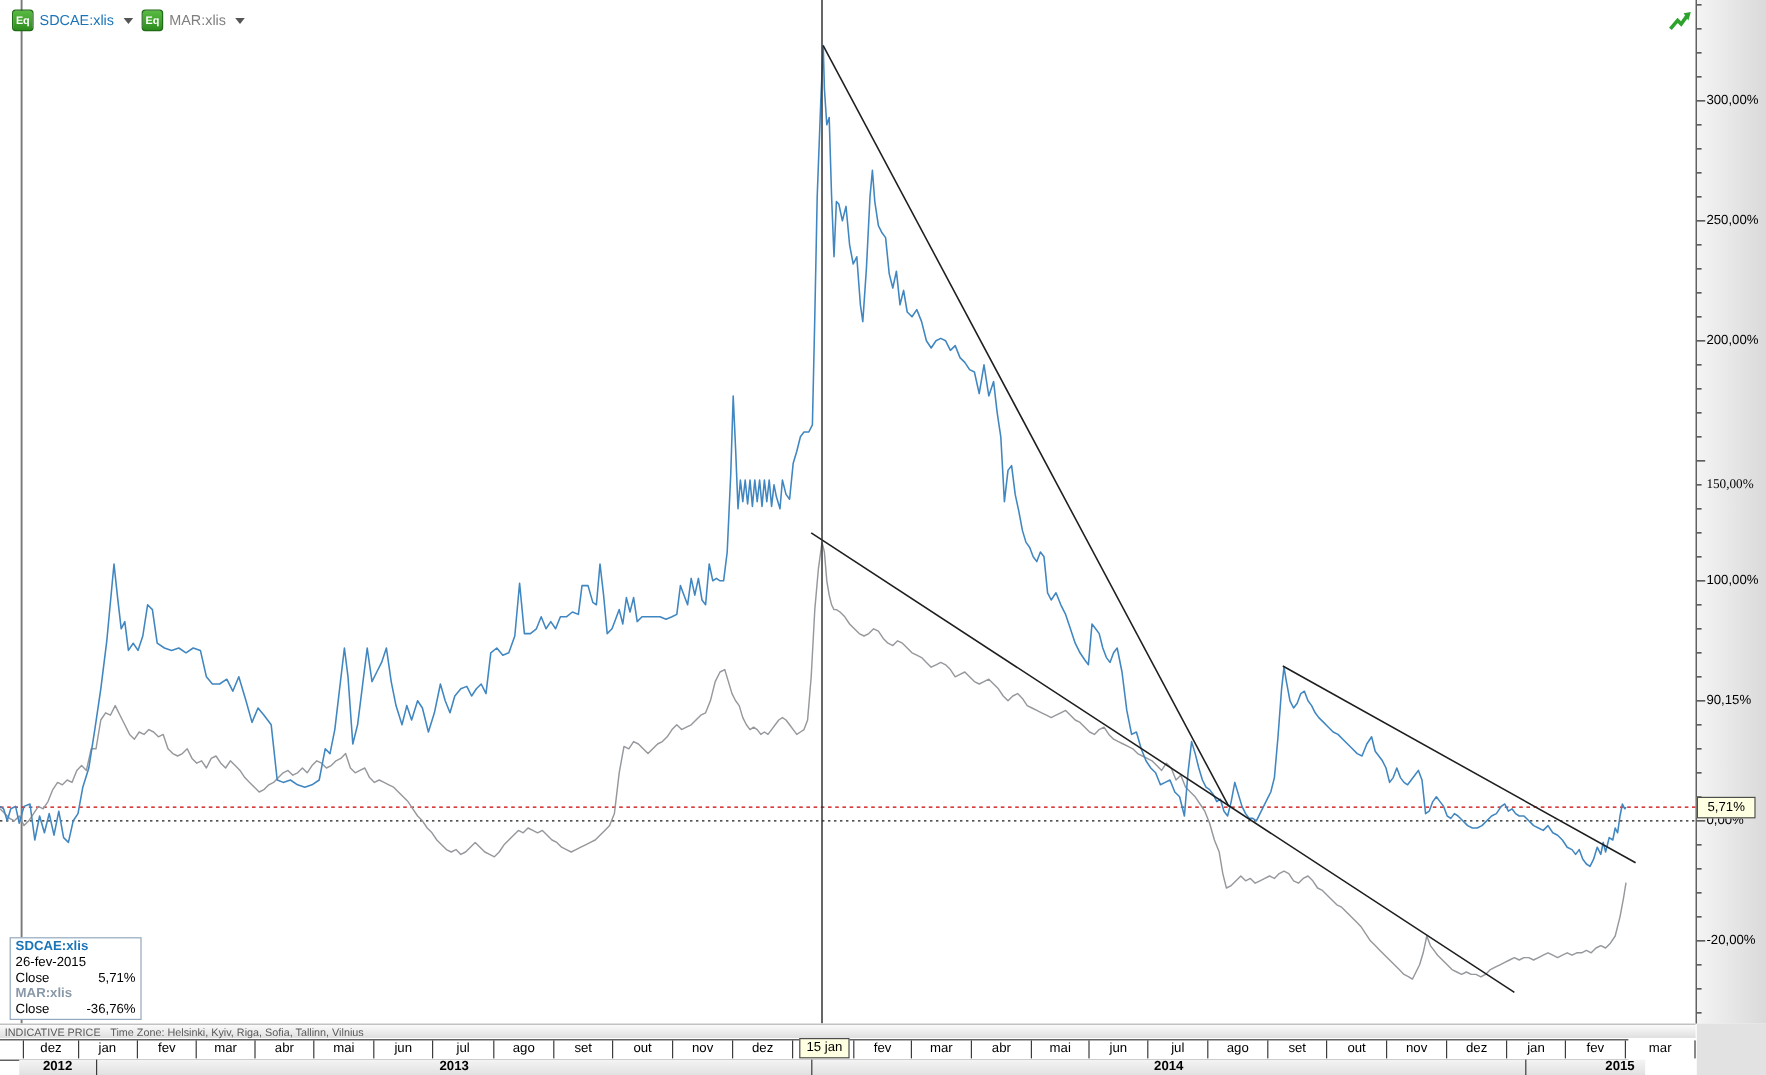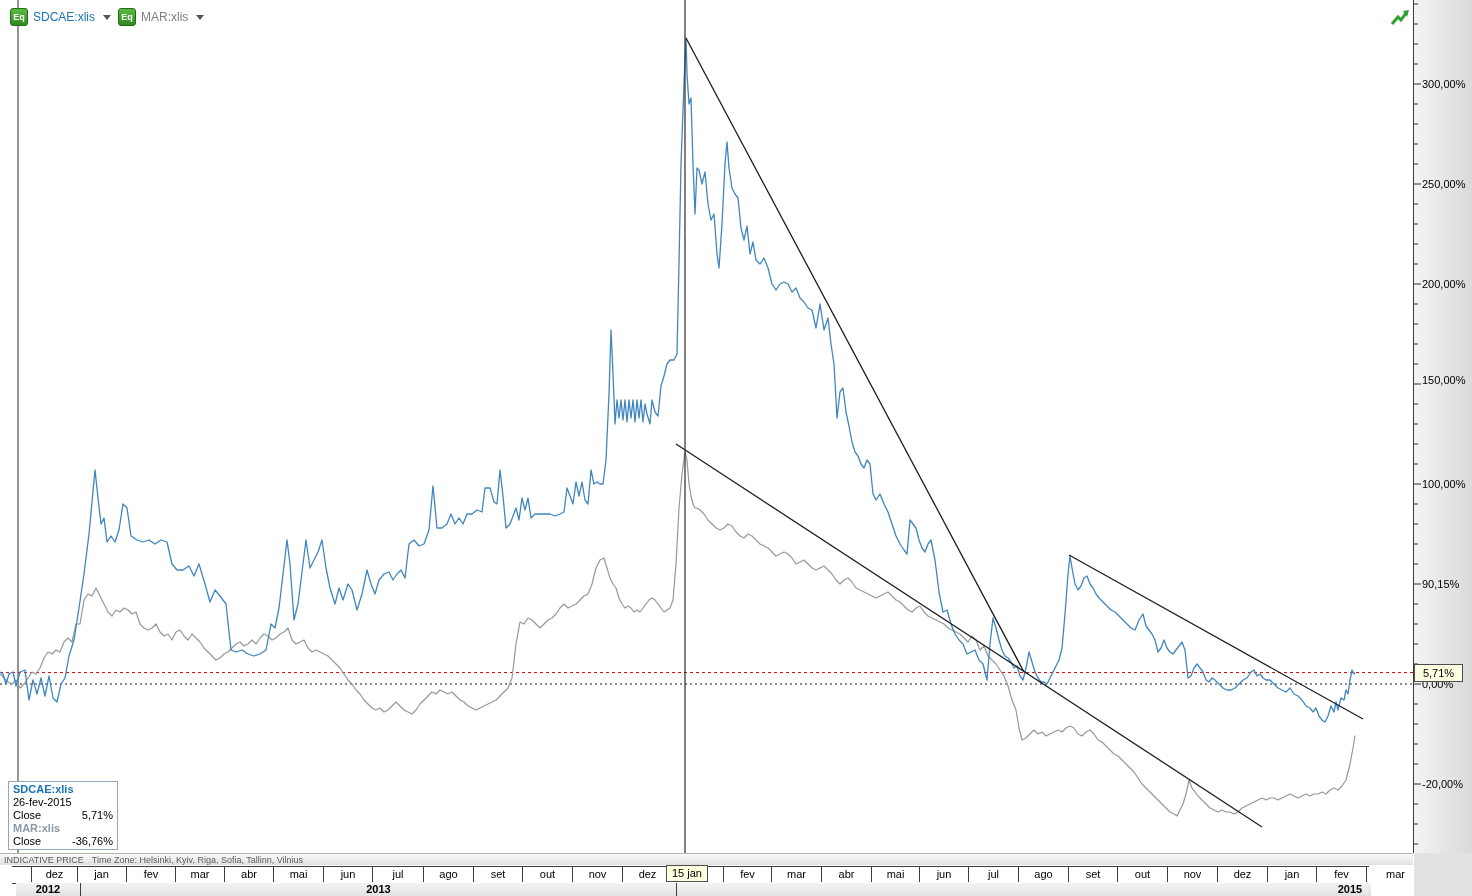--- a/index.html
+++ b/index.html
@@ -22,21 +22,21 @@
   .y-axis{position:absolute;left:1413px;top:0;width:59px;height:853px;
           background:linear-gradient(to right,#f4f4f4,#d9d9d9);border-left:1px solid #3c3c3c;}
   .y-label{position:absolute;left:8px;transform:translateY(-50%);font-size:11px;white-space:nowrap;}
   .price-marker{position:absolute;left:1414px;width:47px;height:16px;background:#ffffe1;
                 border:1px solid #4d4d4d;font-size:11px;line-height:16px;text-align:center;z-index:7;}
   
   .status-bar{position:absolute;left:0;top:853px;width:1413px;height:12px;
               background:linear-gradient(#fbfbfb,#dfdfdf);border-top:1px solid #b4b4b4;
               font-size:9px;color:#5a5a5a;display:flex;align-items:center;gap:8px;padding-left:4px;box-sizing:border-box;}
   
-  .month-row{position:absolute;left:12px;top:866px;width:1357px;height:16px;background:#fff;
+  .month-row{position:absolute;left:0;top:866px;width:1357px;height:16px;background:#fff;
              border-top:1px solid #3c3c3c;border-bottom:1px solid #3c3c3c;}
   .month-cell{position:absolute;top:0;height:15px;border-right:1px solid #3c3c3c;
               font-size:11px;text-align:center;line-height:15px;overflow:hidden;}
   .year-row{position:absolute;left:16px;top:883px;width:1355px;height:13px;
             background:linear-gradient(#f4f4f4,#e1e1e1);font-weight:bold;}
   .year-cell{position:absolute;top:0;height:13px;border-right:1px solid #3c3c3c;
              font-size:11px;text-align:center;line-height:13px;}
   .corner{position:absolute;left:1414px;top:853px;width:58px;height:43px;background:#e2e2e2;}
   
   .cross-tooltip{position:absolute;top:865px;height:15px;background:#ffffe1;border:1px solid #4d4d4d;
@@ -125,21 +125,21 @@
         <line x1="0" x2="4" y1="104" y2="104" stroke="#2e2e2e" stroke-width="1"></line>
         <line x1="0" x2="7" y1="84" y2="84" stroke="#2e2e2e" stroke-width="1"></line>
         <line x1="0" x2="4" y1="64" y2="64" stroke="#2e2e2e" stroke-width="1"></line>
         <line x1="0" x2="4" y1="44" y2="44" stroke="#2e2e2e" stroke-width="1"></line>
         <line x1="0" x2="4" y1="24" y2="24" stroke="#2e2e2e" stroke-width="1"></line>
         <line x1="0" x2="4" y1="4" y2="4" stroke="#2e2e2e" stroke-width="1"></line>
       </svg>
       <div class="y-label" style="top: 84px;">300,00%</div>
       <div class="y-label" style="top: 184px;">250,00%</div>
       <div class="y-label" style="top: 284px;">200,00%</div>
-      <div class="y-label" style="top: 380px;">150,00%</div>
+      <div class="y-label" style="top: 404px; font-family: Liberation Serif, serif;">150,00%</div>
       <div class="y-label" style="top: 484px;">100,00%</div>
       <div class="y-label" style="top: 584px;">90,15%</div>
       <div class="y-label" style="top: 684px;">0,00%</div>
       <div class="y-label" style="top: 784px;">-20,00%</div>
     </div>
 
   <div class="price-marker" id="price-marker" style="top: 663.58px;">5,71%</div>
 
   <div class="legend">
     <div class="t1">SDCAE:xlis</div>
@@ -186,19 +186,20 @@
       <div class="month-cell" style="left: 1106px; width: 49px;">out</div>
       <div class="month-cell" style="left: 1156px; width: 49px;">nov</div>
       <div class="month-cell" style="left: 1206px; width: 49px;">dez</div>
       <div class="month-cell" style="left: 1256px; width: 48px;">jan</div>
       <div class="month-cell" style="left: 1305px; width: 49px;">fev</div>
       <div class="month-cell" style="left: 1355px; width: 57px;">mar</div>
     </div>
   <div class="year-row" id="year-row">
       <div class="year-cell" style="left: 0px; width: 64px;">2012</div>
       <div class="year-cell" style="left: 65px; width: 595px;">2013</div>
+      <div class="year-cell" style="left: 661px; width: 594px;">2014</div>
       <div class="year-cell" style="left: 1256px; width: 156px;">2015</div>
     </div>
   <div class="corner"></div>
 
   <div class="cross-tooltip" id="cross-tooltip" style="left: 666px;">15 jan</div>
 
 </div>
 
 </body></html>

